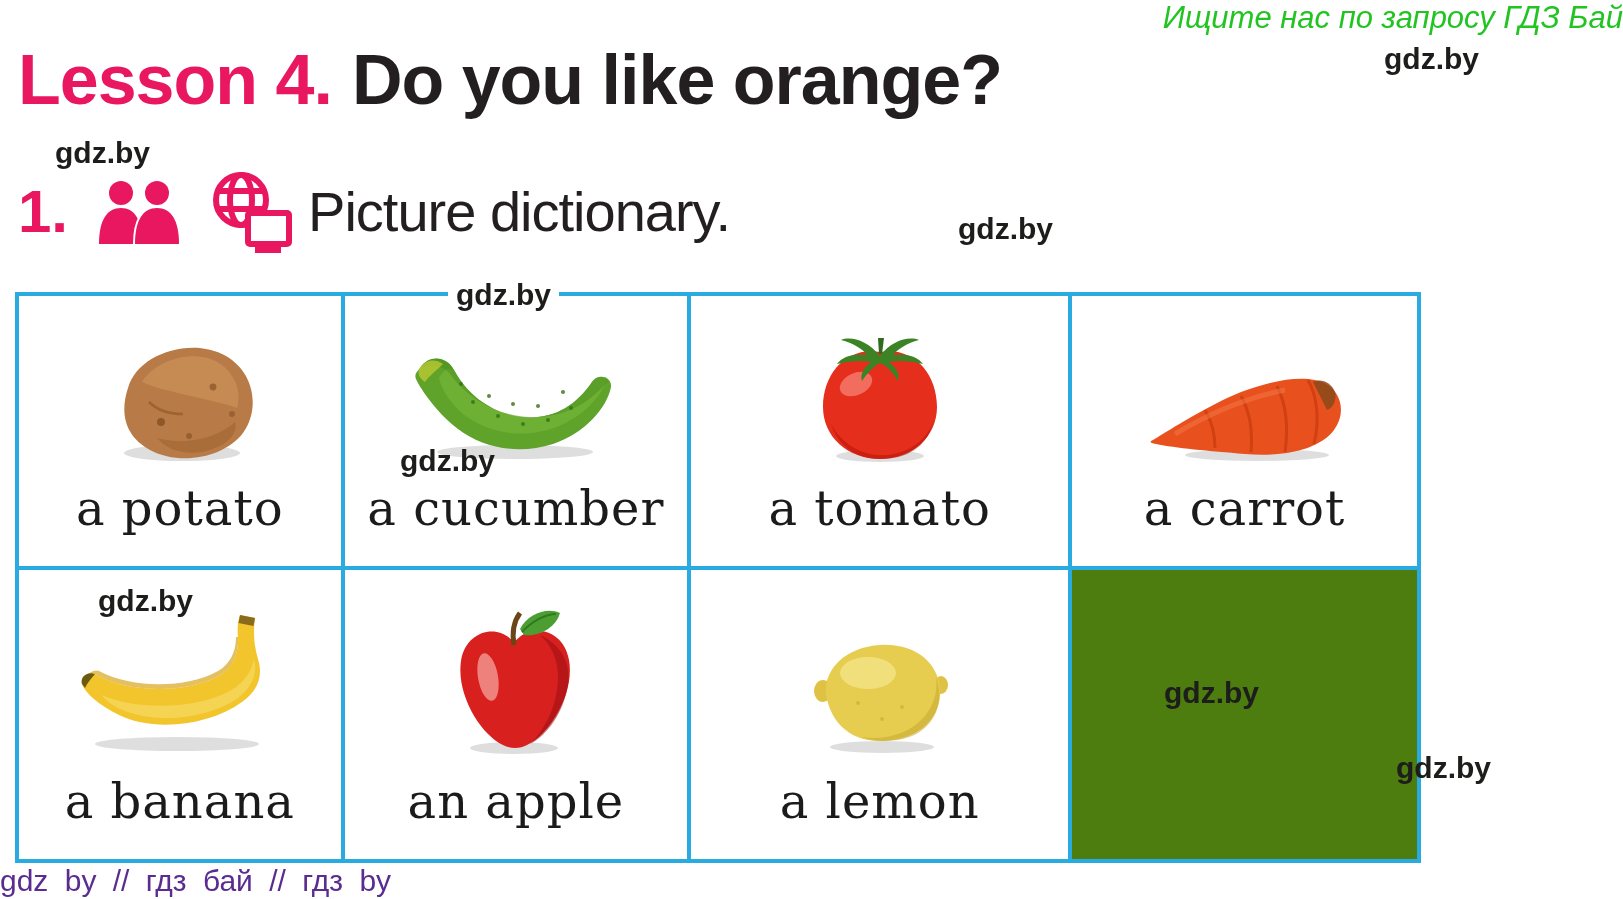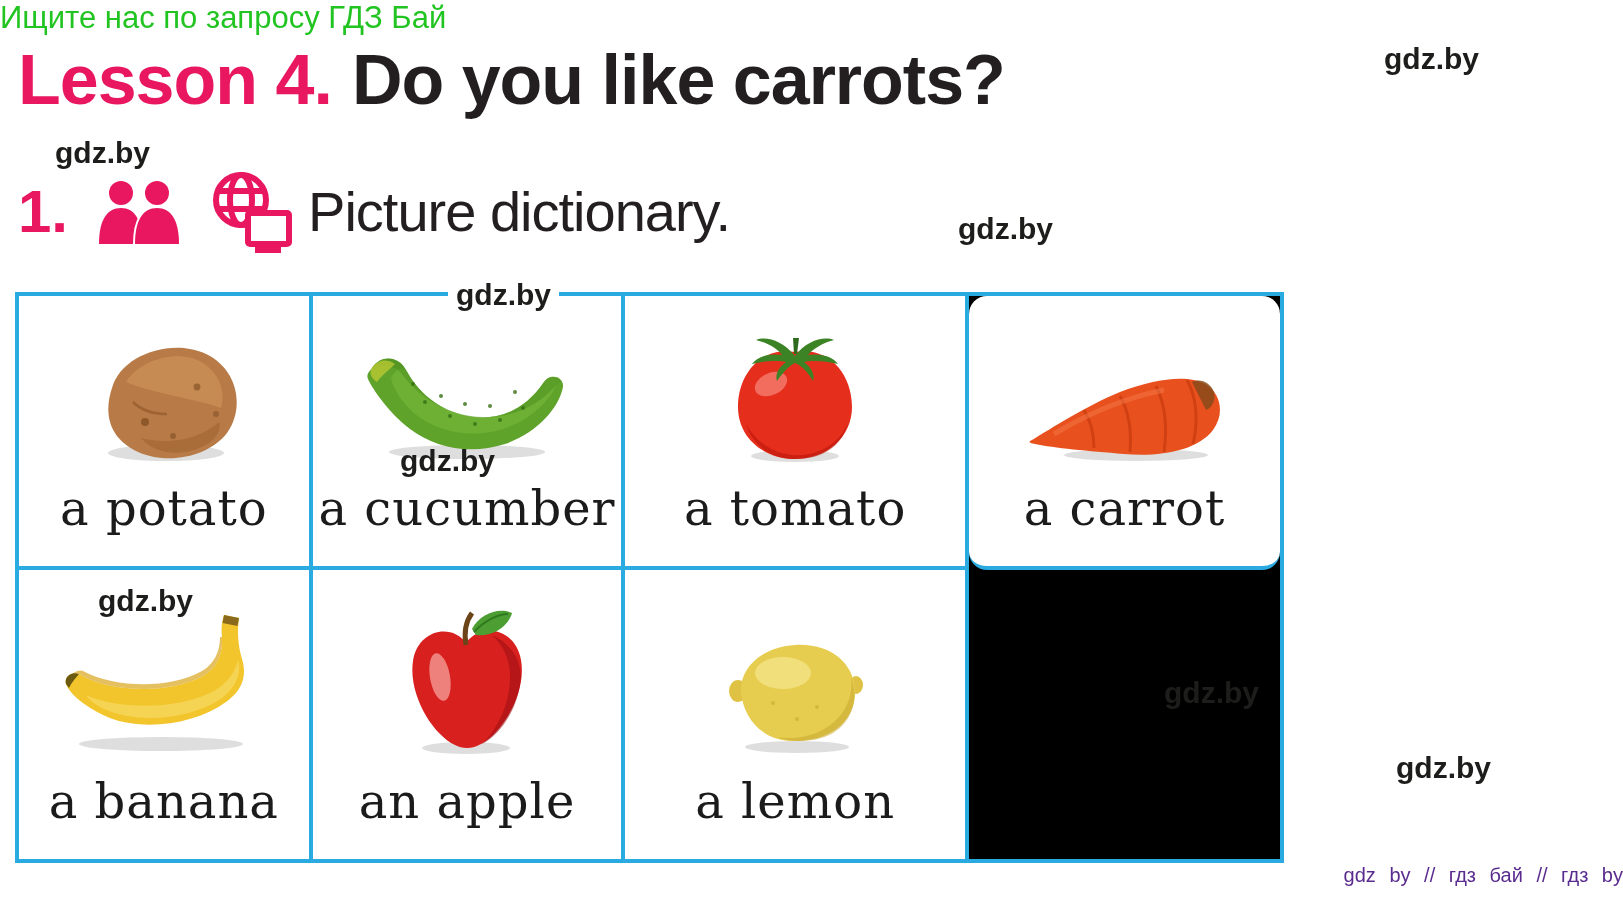--- a/index.html
+++ b/index.html
@@ -1,20 +1,20 @@
 <!DOCTYPE html>
 <html style="--accent-pink: #e81760; --table-border: #29abe2; --promo-green: #22c422; --footer-purple: #5b2c8f; --text-black: #231f20;"><head>
 <meta charset="utf-8">
 <style>
   html,body{margin:0;padding:0;background:#fff;}
   .page{position:relative;width:1623px;height:899px;background:#fff;overflow:hidden;
         font-family:"Liberation Sans",sans-serif;color:var(--text-black,#231f20);}
 
-  .promo{position:absolute;top:0;left:0;width:100%;text-align:left;
-         font-size:31px;color:var(--promo-green,#22c422);}
+  .promo{position:absolute;top:0;left:0;width:100%;text-align:right;
+         font-size:31px;color:var(--promo-green,#22c422);font-style:italic;}
 
   .wm{position:absolute;font-size:30px;color:#1d1d1b;line-height:1;white-space:nowrap;font-weight:bold;}
   .wm1{left:1384px;top:44px;}
   .wm2{left:55px;top:138px;}
   .wm3{left:958px;top:214px;}
   .wm4{left:448px;top:280px;background:#fff;padding:0 8px;z-index:5;}
   .wm5{left:400px;top:446px;z-index:5;}
   .wm6{left:98px;top:586px;z-index:5;}
   .wm7{left:1164px;top:678px;z-index:5;}
   .wm8{left:1396px;top:753px;z-index:5;}
@@ -27,53 +27,53 @@
   .exercise{position:absolute;left:18px;top:170px;height:84px;display:flex;align-items:center;}
   .ex-num{font-size:60px;font-weight:700;color:var(--accent-pink,#e81760);margin-right:26px;line-height:1;}
   .icon-people{margin-right:24px;}
   .icon-globe{margin-right:16px;}
   .ex-title{font-size:56px;font-weight:400;color:var(--text-black,#231f20);letter-spacing:-1px;line-height:1;}
   .pf{fill:var(--accent-pink,#e81760);}
   .pw{stroke:#fff;stroke-width:4;paint-order:stroke;}
   .ps{stroke:var(--accent-pink,#e81760);stroke-width:6;fill:none;}
   .psf{stroke:var(--accent-pink,#e81760);stroke-width:6;fill:#fff;}
 
-  .dict{position:absolute;left:15px;top:292px;width:1269px;height:571px;box-sizing:border-box;
+  .dict{position:absolute;left:15px;top:292px;width:1406px;height:571px;box-sizing:border-box;
         display:grid;grid-template-columns:371fr 395fr 434fr 393fr;grid-template-rows:278fr 293fr;
-        border:4px solid var(--table-border,#29abe2);background:#000000;}
+        border:4px solid var(--table-border,#29abe2);background:#4d7c0f;}
   .cell{box-sizing:border-box;background:#fff;display:flex;flex-direction:column;
         align-items:center;justify-content:flex-end;gap:22px;padding-bottom:34px;
         border-right:4px solid var(--table-border,#29abe2);
         border-bottom:4px solid var(--table-border,#29abe2);}
-  .cell:nth-child(4n){border-right:none;border-radius:18px;}
+  .cell:nth-child(4n){border-right:none;}
   .cell:nth-child(n+5){border-bottom:none;}
   .item-label{font-family:"DejaVu Serif","Liberation Serif",serif;font-size:48px;
               letter-spacing:1px;color:#1b1b1b;line-height:1;}
 
-  .footer{position:absolute;top:864px;left:0;width:100%;text-align:right;
-          font-size:20px;color:var(--footer-purple,#5b2c8f);word-spacing:8px;}
+  .footer{position:absolute;top:864px;left:0;width:100%;text-align:left;
+          font-size:30px;color:var(--footer-purple,#5b2c8f);word-spacing:8px;}
 </style>
 </head>
 <body>
 
 <div class="page">
 
   <div class="promo">Ищите нас по запросу ГДЗ Бай</div>
 
   <span class="wm wm1">gdz.by</span>
   <span class="wm wm2">gdz.by</span>
   <span class="wm wm3">gdz.by</span>
   <span class="wm wm4">gdz.by</span>
   <span class="wm wm5">gdz.by</span>
   <span class="wm wm6">gdz.by</span>
   <span class="wm wm7">gdz.by</span>
   <span class="wm wm8">gdz.by</span>
 
   <h1 class="title">
-    <span class="lesson">Lesson 4.</span><span class="question">Do you like carrots?</span>
+    <span class="lesson">Lesson 4.</span><span class="question">Do you like orange?</span>
   </h1>
 
   <div class="exercise">
     <span class="ex-num">1.</span>
     <svg class="icon-people" width="90" height="64" viewBox="0 0 90 64" aria-hidden="true">
       <circle class="pf" cx="27" cy="13" r="12"></circle>
       <path class="pf" d="M5 64 C5 40 13 28 27 28 C41 28 48 40 48 64 Z"></path>
       <circle class="pf pw" cx="63" cy="13" r="12"></circle>
       <path class="pf pw" d="M41 64 C41 40 49 28 63 28 C77 28 85 40 85 64 Z"></path>
     </svg>

